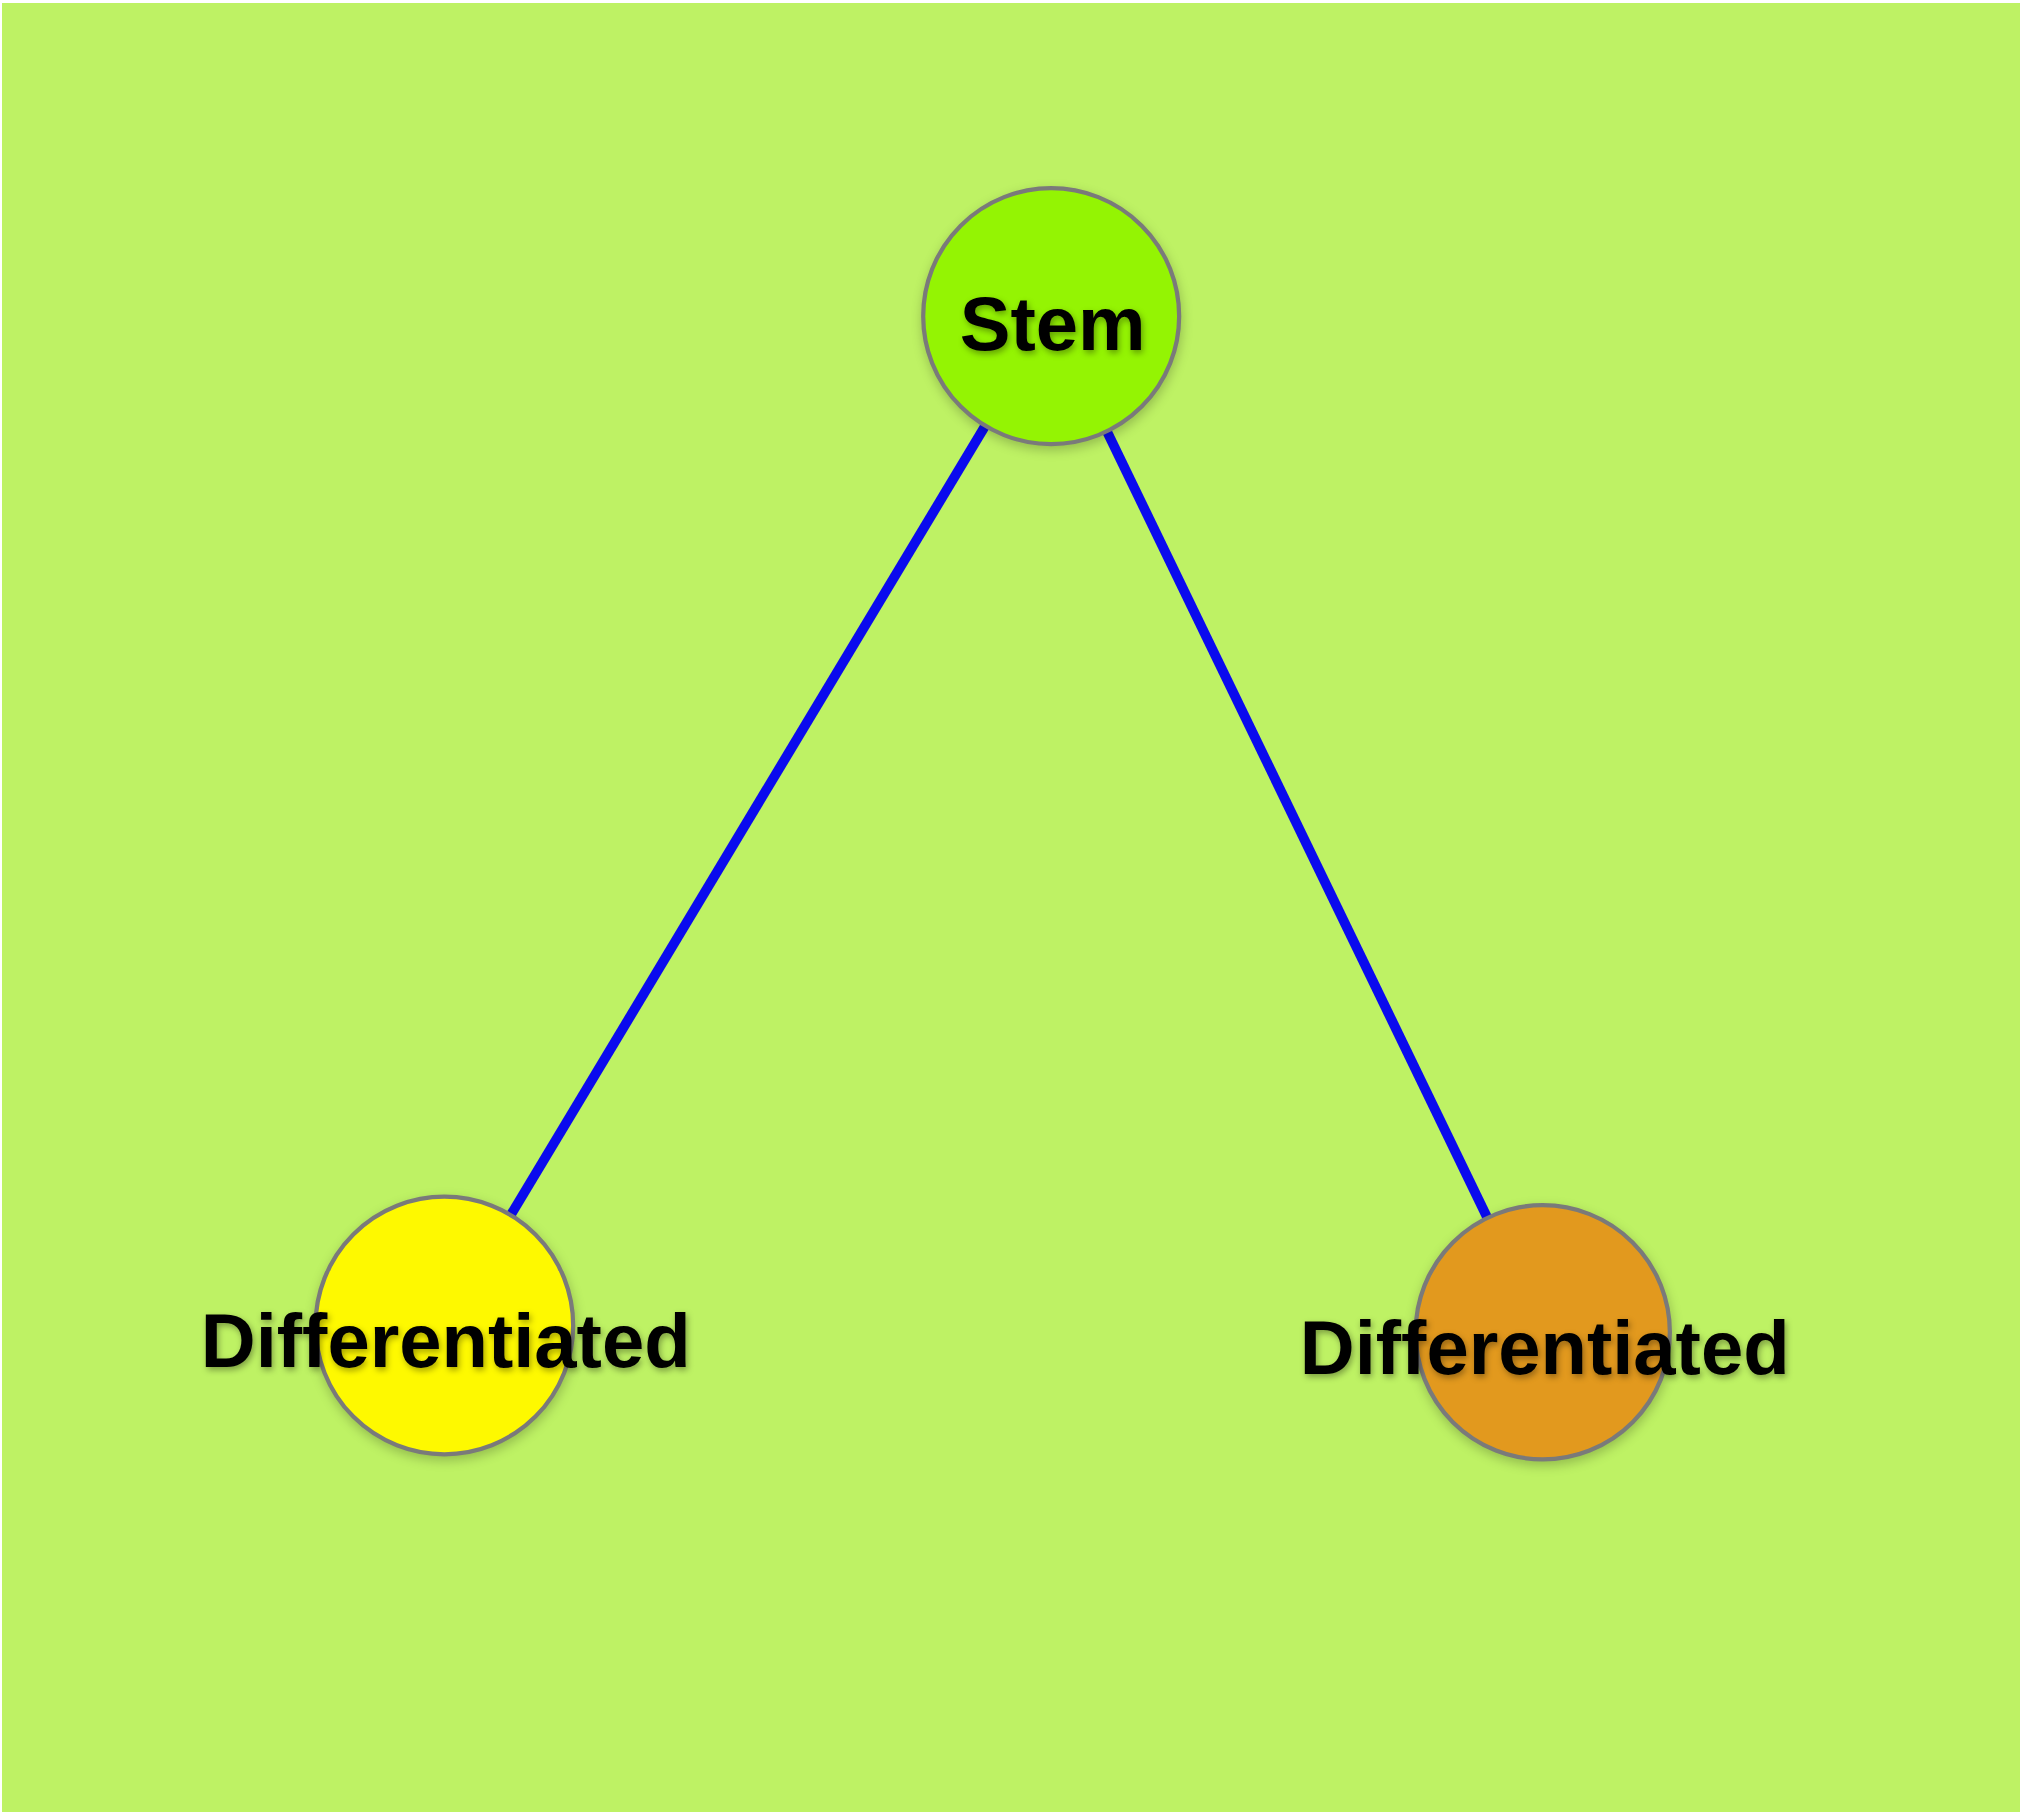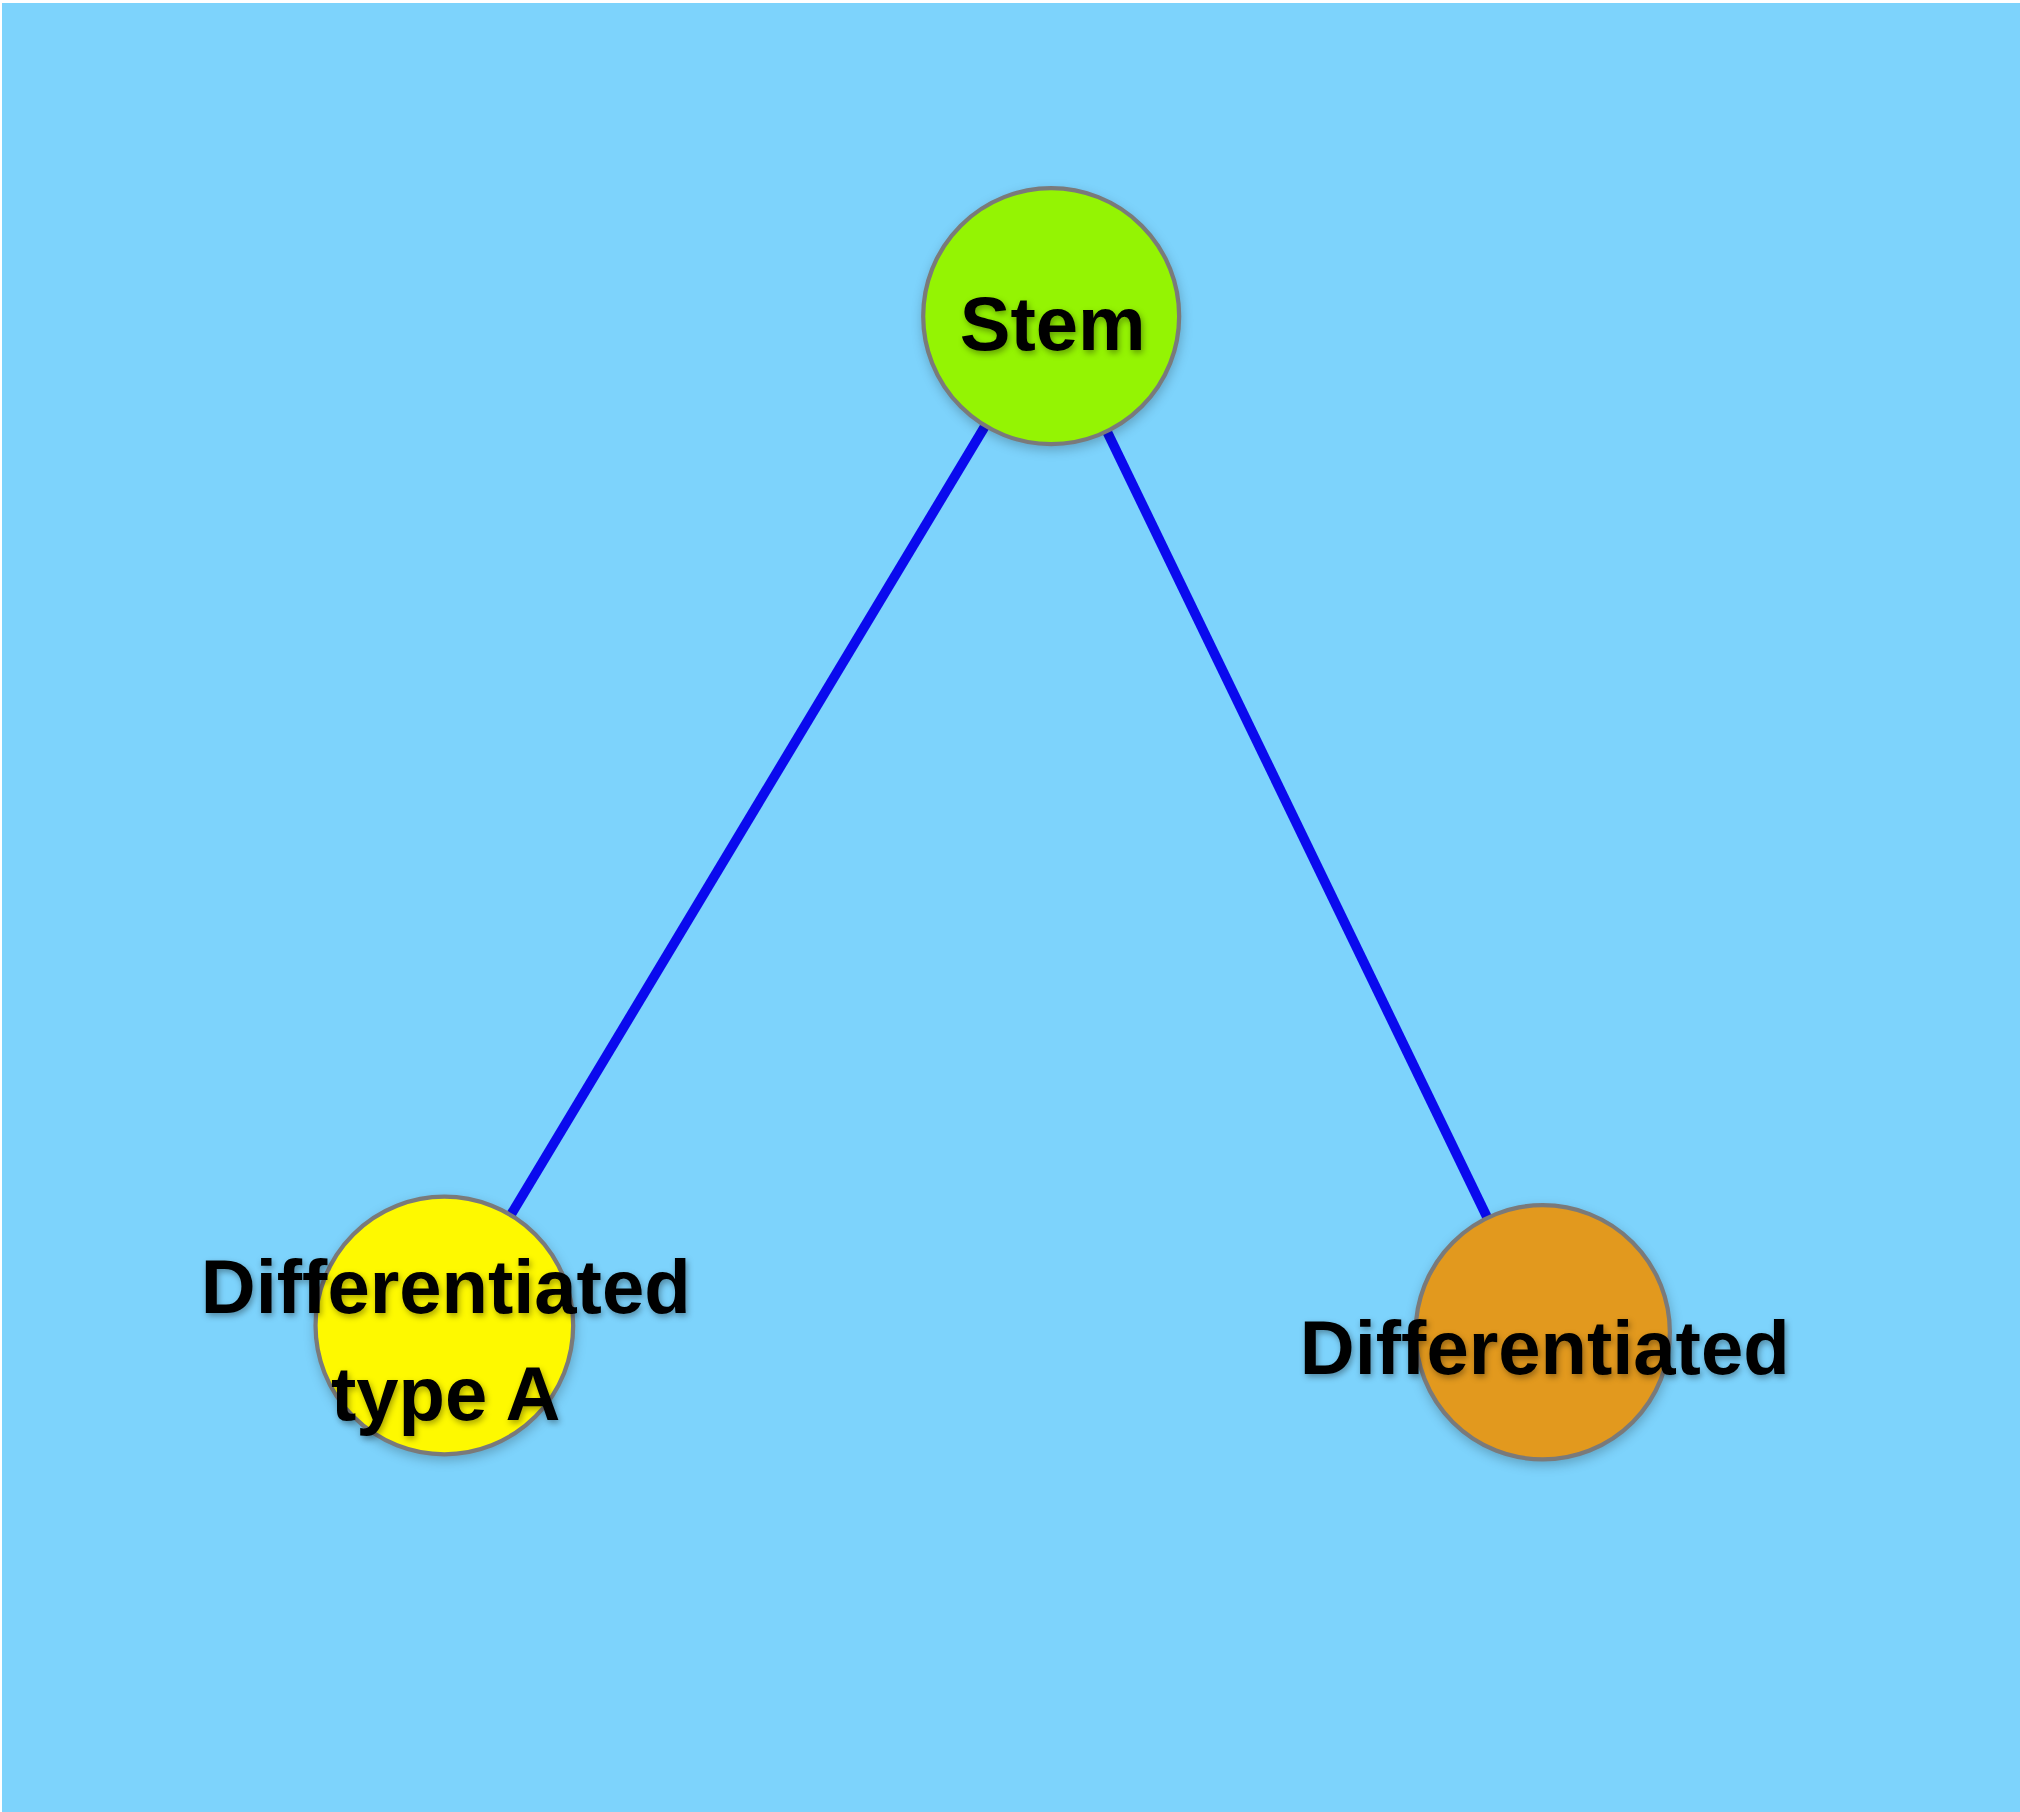--- a/index.html
+++ b/index.html
@@ -57,39 +57,38 @@
   .top-strip {
     position: absolute;
     left: 0; top: 0;
     width: 100%; height: 2.5px;
   }
 </style>
 </head>
 <body>
 
 <div class="page">
-  <div class="canvas" style="background-color: #7dd3fc; color: rgb(0, 0, 0);">
+  <div class="canvas" style="background-color: #bef264; color: rgb(0, 0, 0);">
 
     <svg class="graph-svg" viewBox="0 0 2384 2138" xmlns="http://www.w3.org/2000/svg">
 
       <line class="edge" x1="1240" y1="373" x2="524" y2="1564" stroke="#0A0AEE"></line>
       <line class="edge" x1="1240" y1="373" x2="1820" y2="1572" stroke="#0A0AEE"></line>
 
       <circle class="node-circle" cx="1240" cy="373" r="151" fill="#94F403" stroke="#7A7A7A"></circle>
       <circle class="node-circle" cx="524" cy="1564" r="152" fill="#FEF900" stroke="#7A7A7A"></circle>
       <circle class="node-circle" cx="1820" cy="1572" r="150" fill="#E2991E" stroke="#7A7A7A"></circle>
     </svg>
 
     <div class="node-label label-stem">
       <span class="line">Stem</span>
     </div>
 
     <div class="node-label label-type-a">
       <span class="line">Differentiated</span>
-      <span class="line">type A</span>
     </div>
 
     <div class="node-label label-type-b">
       <span class="line">Differentiated</span>
     </div>
   </div>
 
   <div class="top-strip" style="background-color: rgb(255, 255, 255);"></div>
 </div>
 

